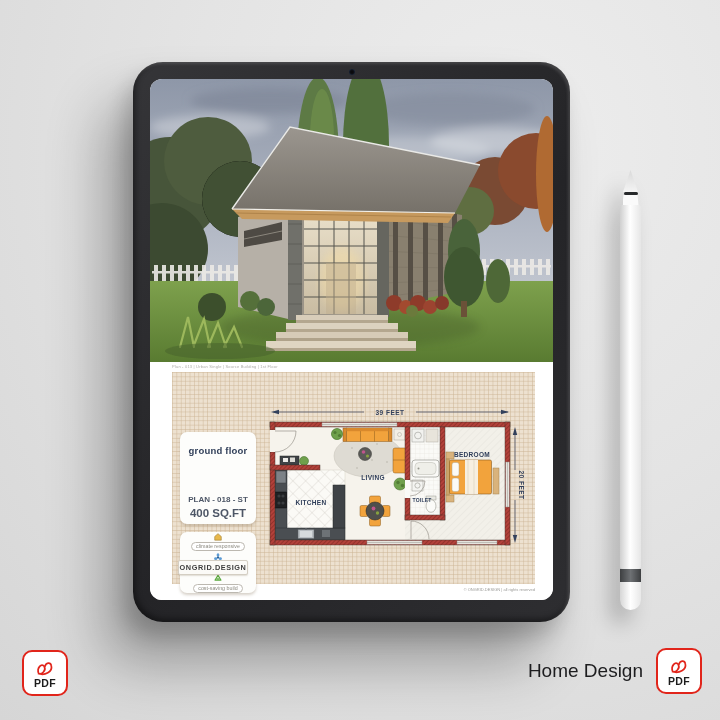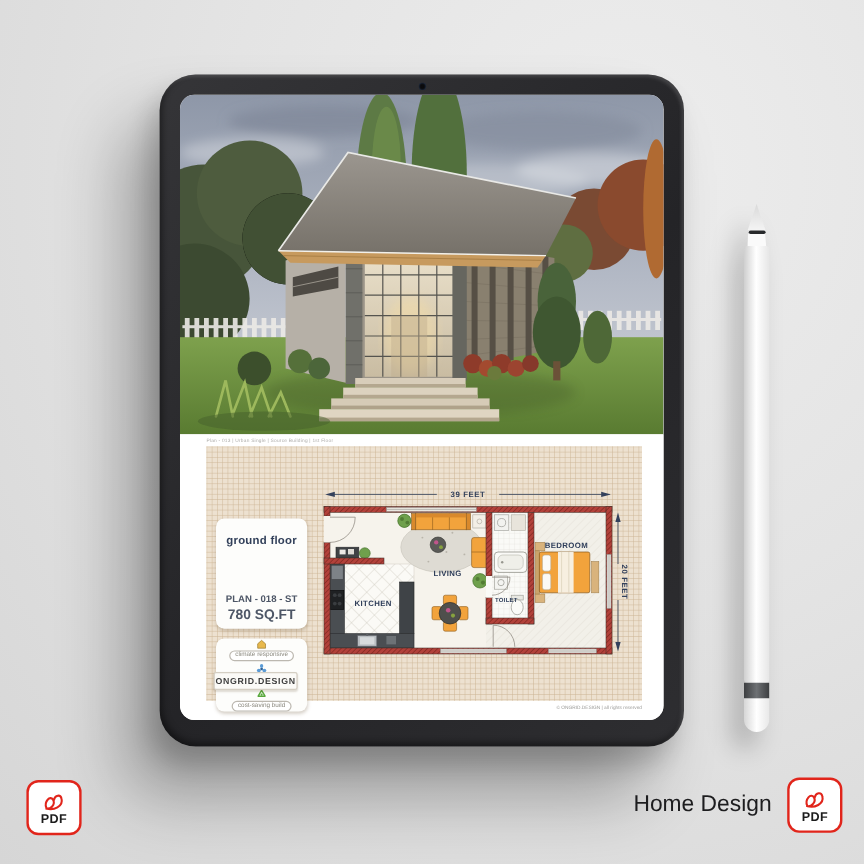--- a/index.html
+++ b/index.html
@@ -443,21 +443,21 @@
 
             <text x="139" y="133" text-anchor="middle" font-size="6.5" font-weight="bold" fill="#2E3D59" letter-spacing=".3">KITCHEN</text>
             <text x="201" y="108" text-anchor="middle" font-size="6.5" font-weight="bold" fill="#2E3D59" letter-spacing=".3">LIVING</text>
             <text x="250" y="130" text-anchor="middle" font-size="5" font-weight="bold" fill="#2E3D59" letter-spacing=".2">TOILET</text>
             <text x="300" y="85" text-anchor="middle" font-size="6.5" font-weight="bold" fill="#2E3D59" letter-spacing=".3">BEDROOM</text>
           </svg>
 
           <div class="card card-title">
             <div class="gf-label">ground floor</div>
             <div class="plan-code">PLAN - 018 - ST</div>
-            <div class="plan-area">780 SQ.FT</div>
+            <div class="plan-area">400 SQ.FT</div>
           </div>
 
           <div class="card card-features">
             <div class="feat">
               <svg width="10" height="9" viewBox="0 0 12 11">
                 <path d="M2 5.5 L6 2 L10 5.5 V10 H2 Z" fill="#E8B84B" stroke="#9a7b2f" stroke-width=".7"></path>
               </svg>
               <div class="pill">climate responsive</div>
             </div>
             <div class="feat">

